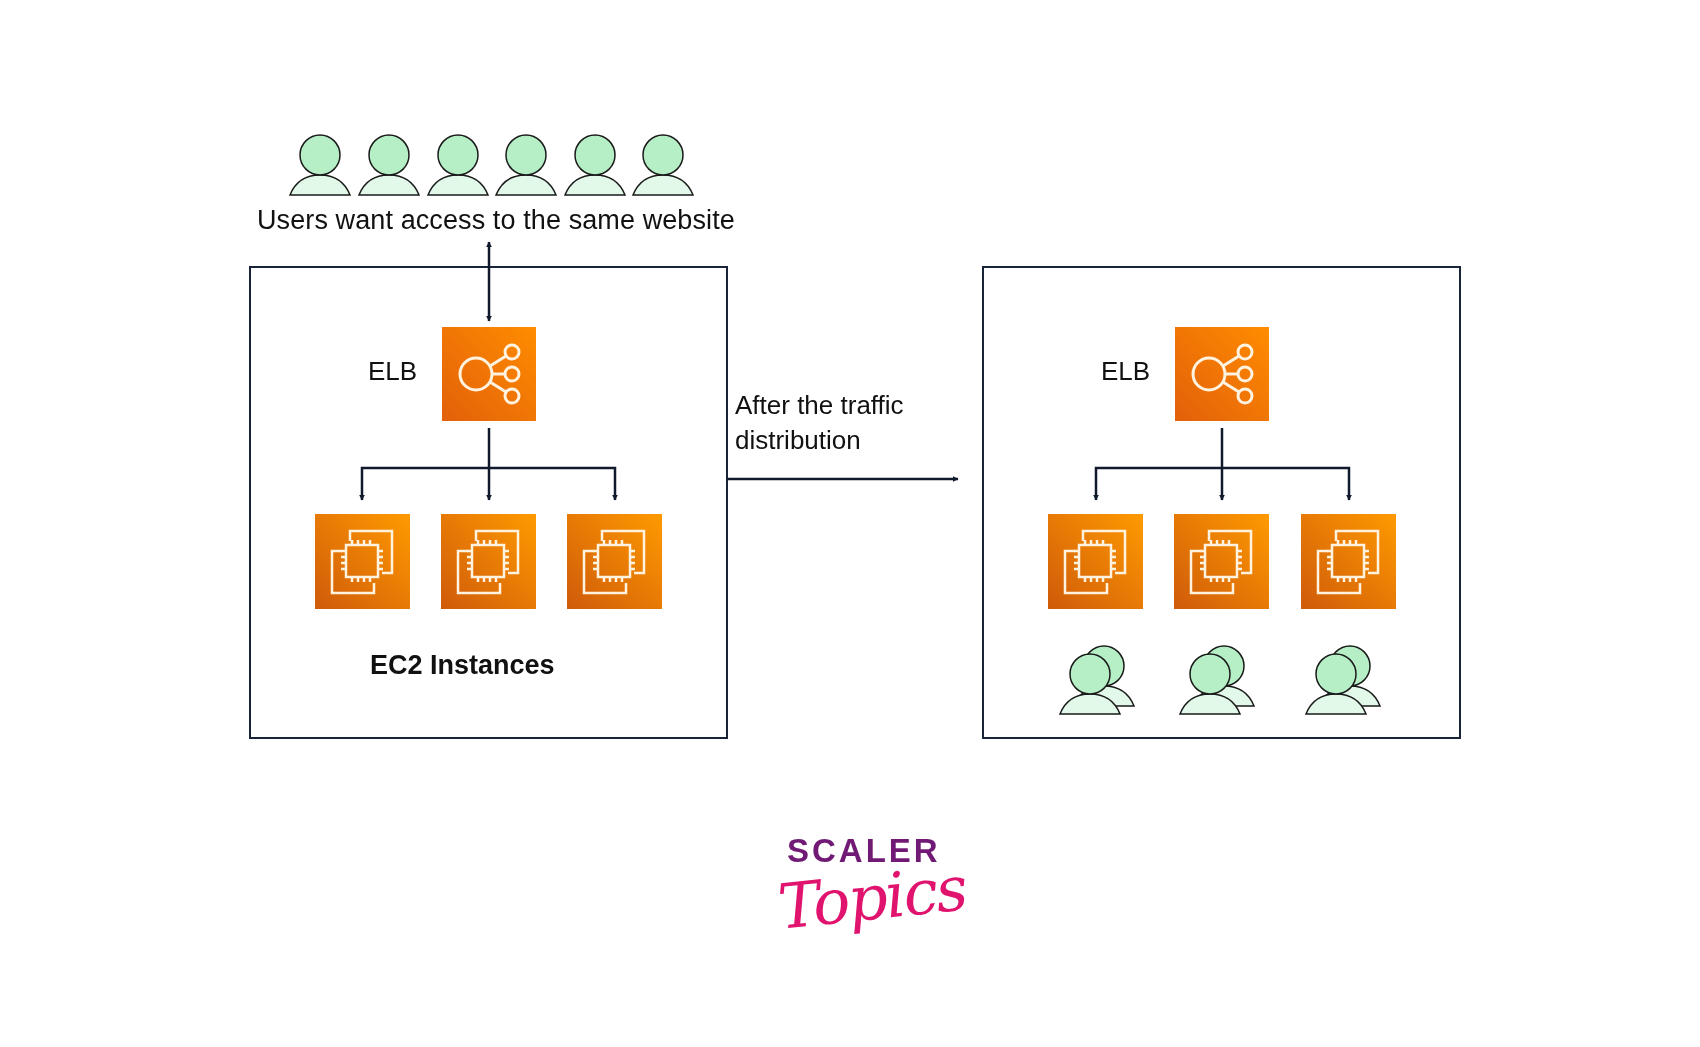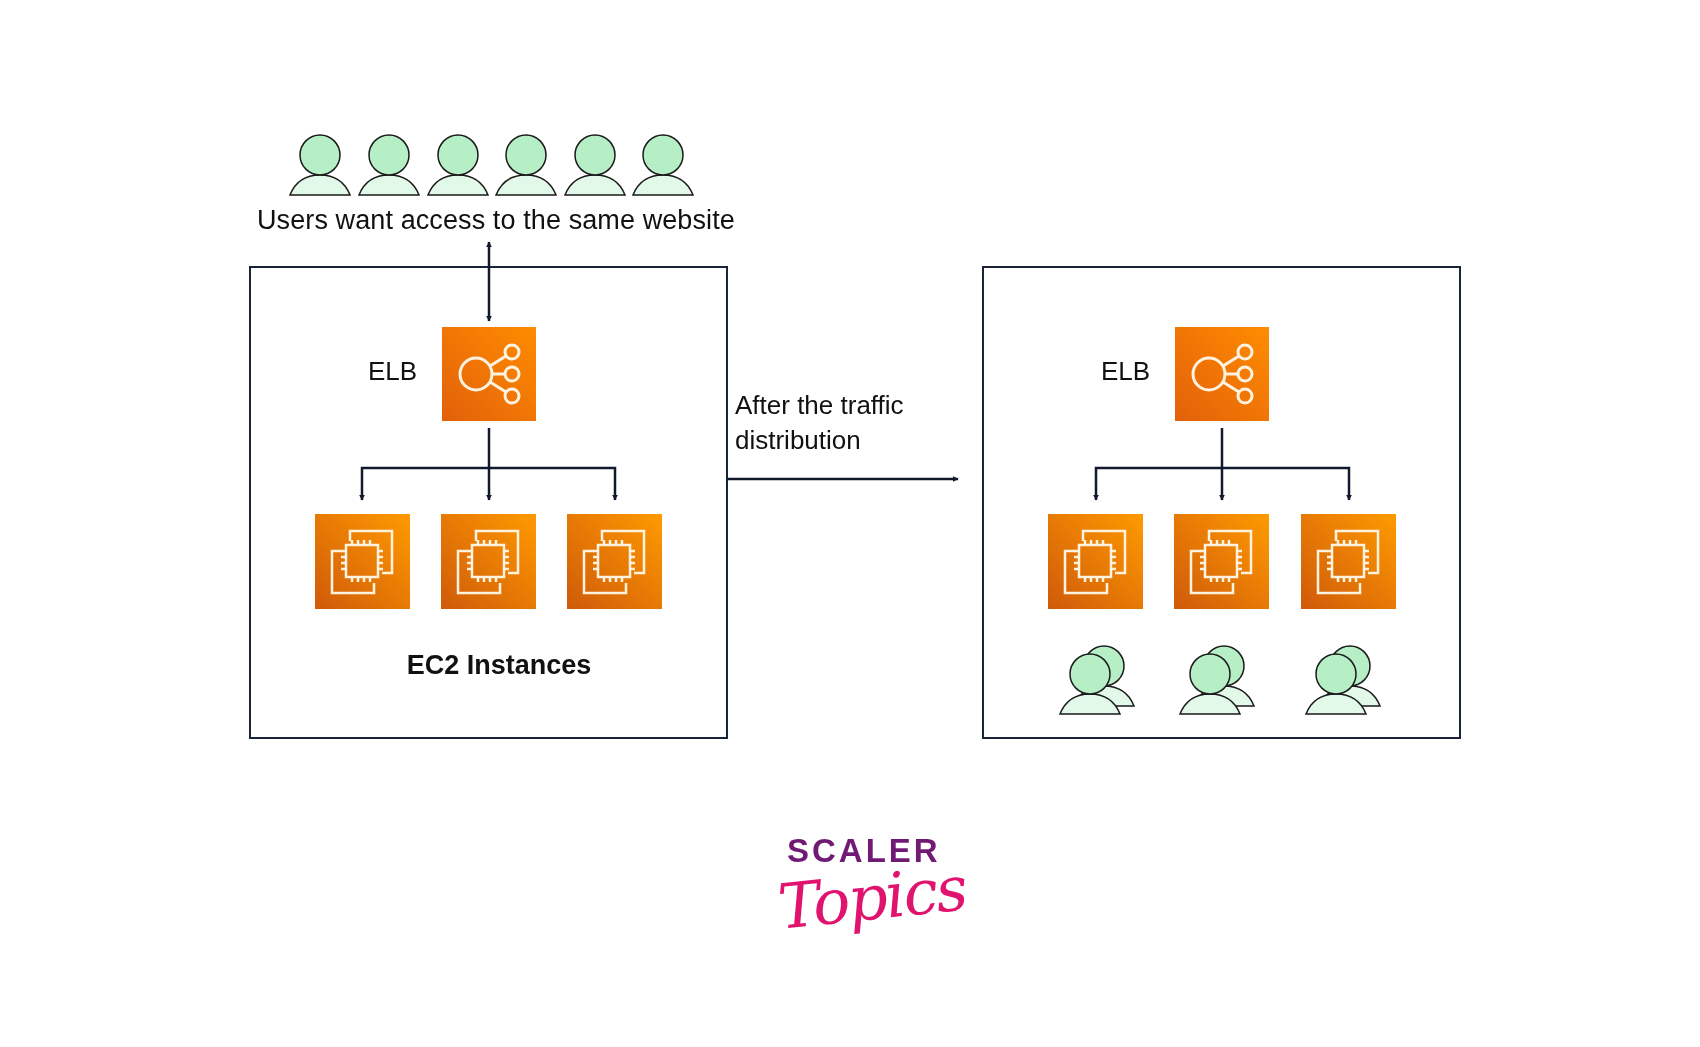--- a/index.html
+++ b/index.html
@@ -5,21 +5,21 @@
   html, body { margin: 0; padding: 0; background: #ffffff; }
   body { width: 1700px; height: 1047px; position: relative; overflow: hidden;
          font-family: "DejaVu Sans", "Liberation Sans", sans-serif; color: #111; }
   .abs { position: absolute; }
   svg.stage { position: absolute; left: 0; top: 0; }
   .label { position: absolute; font-family: "Liberation Sans", "DejaVu Sans", sans-serif; color: #111; white-space: nowrap; }
   .users-caption { left: 257px; top: 205px; width: 470px; text-align: center; font-size: 27px; letter-spacing: 0.1px; }
   .elb-label-left { left: 368px; top: 356px; font-size: 26px; }
   .elb-label-right { left: 1101px; top: 356px; font-size: 26px; }
   .traffic-label { left: 735px; top: 388px; width: 210px; font-size: 26px; line-height: 35px; white-space: normal; }
-  .ec2-label { left: 384px; top: 650px; width: 230px; text-align: center; font-size: 27px; font-weight: bold; }
+  .ec2-label { left: 370px; top: 650px; width: 230px; font-size: 27px; font-weight: bold; }
   .logo-scaler { left: 787px; top: 832px; width: 140px; text-align: right; font-size: 33px; font-weight: bold; letter-spacing: 3px; color: #701a75; font-family: Liberation Sans, sans-serif; }
   .logo-topics { left: 778px; top: 862px; width: 170px; text-align: center; font-size: 62px; font-style: italic; color: #e0136e; font-family: "DejaVu Serif", "Liberation Serif", serif; letter-spacing: -2px; transform: rotate(-6deg); }
 </style>
 </head>
 <body>
 
 <svg class="stage" width="1700" height="1047" viewBox="0 0 1700 1047">
   <defs>
     <linearGradient id="gElb" x1="0" y1="1" x2="1" y2="0">
       <stop offset="0" stop-color="#e2600a"></stop>

